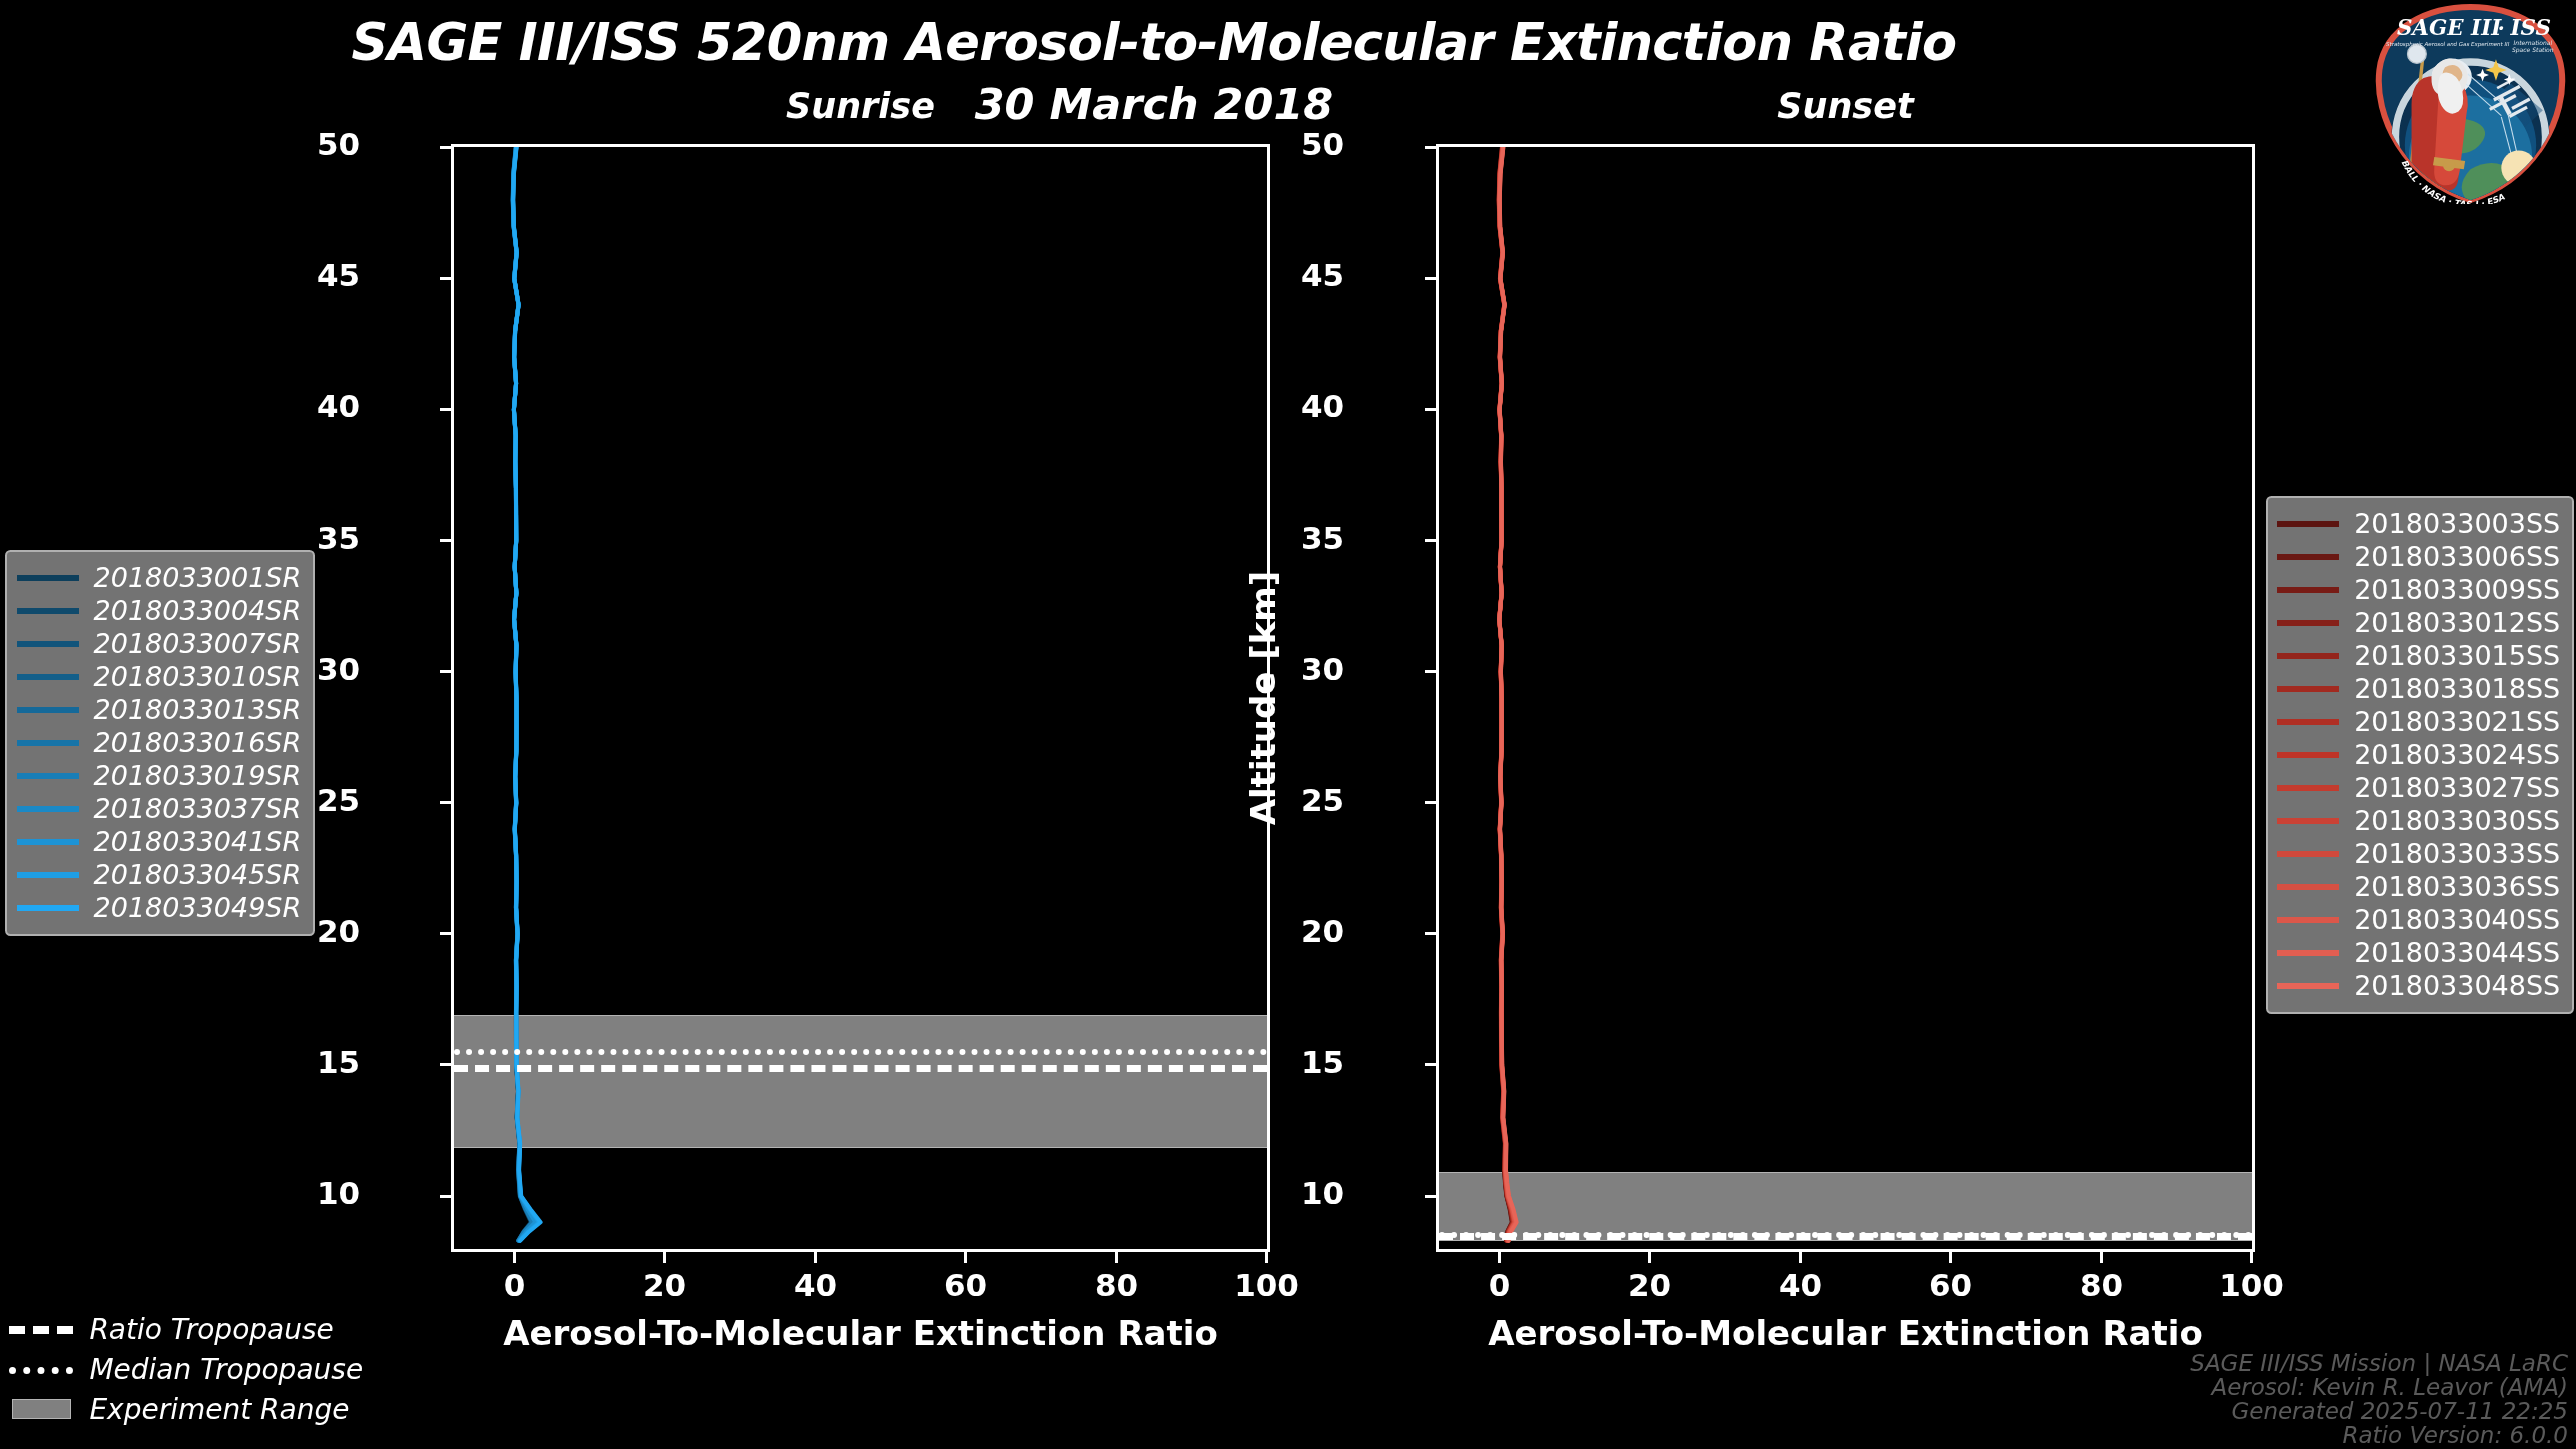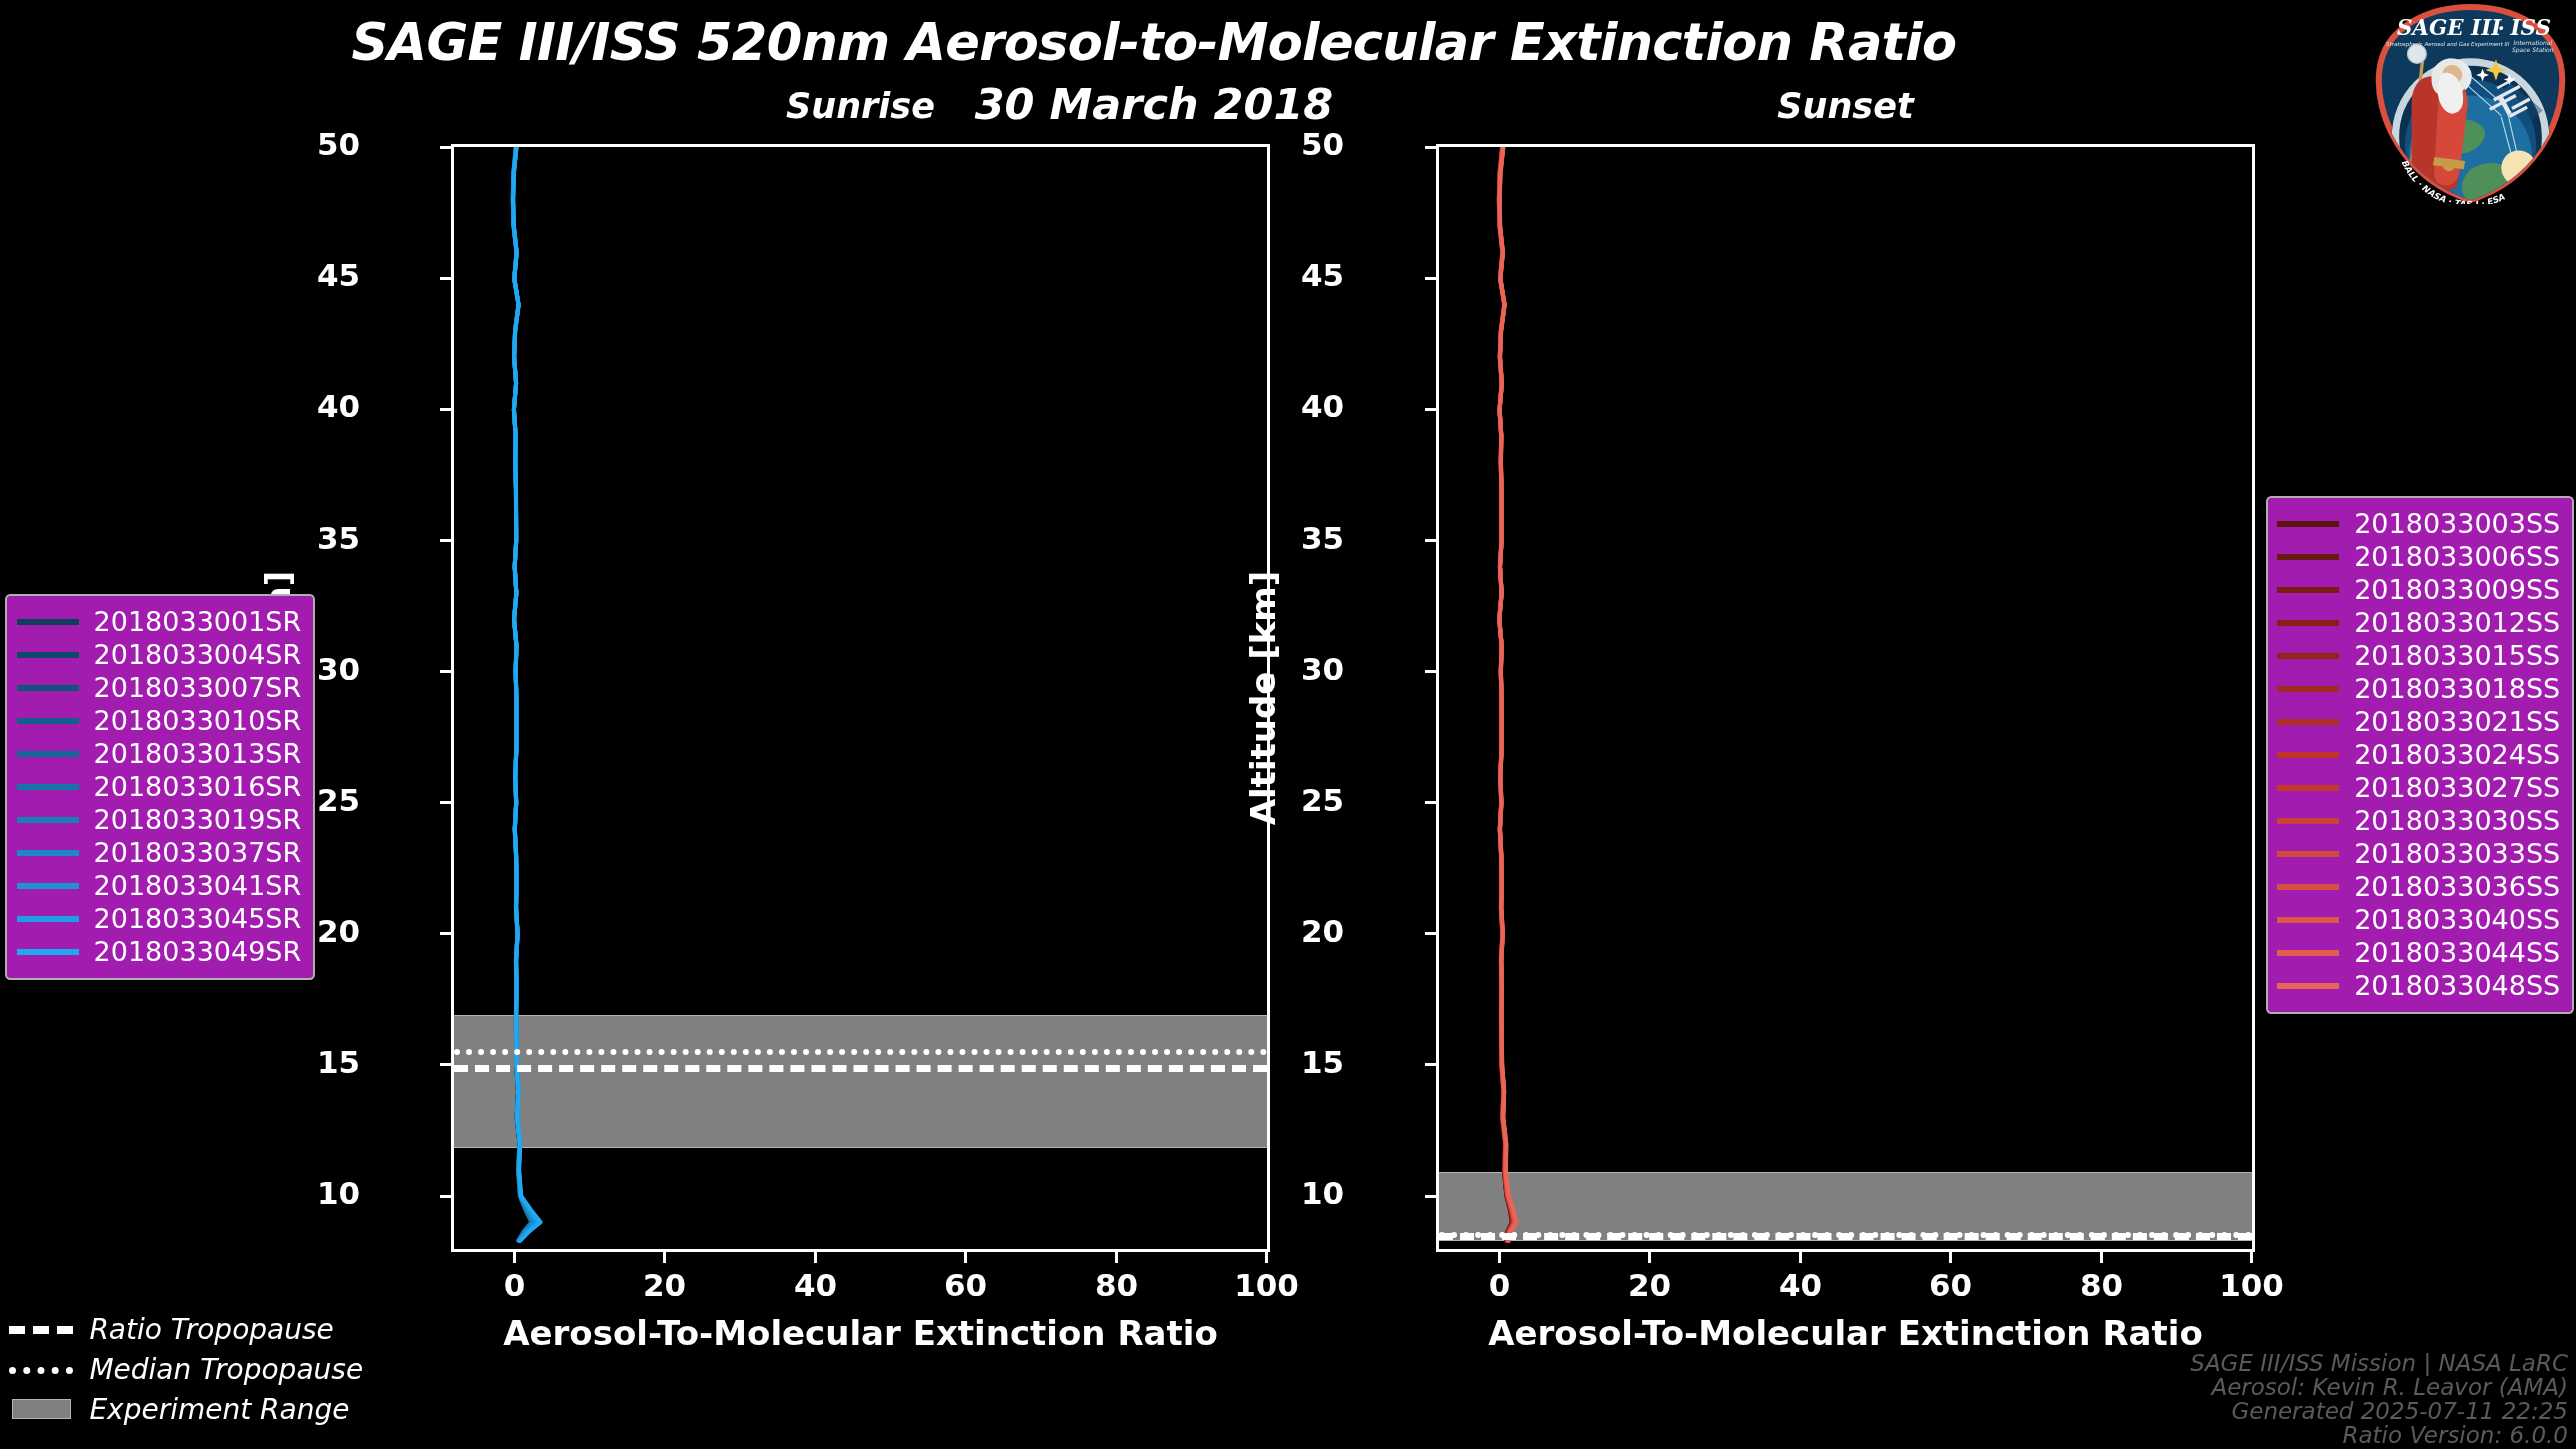--- a/index.html
+++ b/index.html
@@ -110,42 +110,42 @@
     font-size: 34px;
     font-weight: bold;
     white-space: nowrap;
     transform-origin: 0 0;
     transform: rotate(-90deg);
   }
 
   
   .legend-box {
     position: absolute;
-    background: #a21caf;
+    background: #737373;
     border: 2px solid #b0b0b0;
     border-radius: 5.4px;
     padding: 9.4px 12px 9.4px 9.4px;
     box-sizing: border-box;
   }
   .legend-row {
     display: flex;
     align-items: center;
     height: 33px;
   }
   .legend-swatch {
     width: 62px; height: 6px;
     margin-right: 14.8px;
     flex: 0 0 auto;
   }
   .legend-label {
     font-size: 27px;
     white-space: nowrap;
     font-family: "DejaVu Sans", sans-serif;
   }
-  #legend-sunrise { left: 5.4px; top: 594px; }
+  #legend-sunrise { left: 5.4px; top: 550px; font-style: italic; }
   #legend-sunset  { left: 2266px; top: 496px; }
 
   
   #legend-tropopause { left: 9.4px; top: 1309px; }
   .tleg-row { display: flex; align-items: center; height: 40px; }
   .tleg-swatch { width: 64px; height: 28px; margin-right: 16px; position: relative; flex: 0 0 auto; }
   .tleg-dash { position: absolute; left: 0; right: 0; top: 11.4px; border-top: 8.7px dashed #ffffff; }
   .tleg-dot  { position: absolute; left: 0; right: 0; top: 12px; border-top: 7.4px dotted #ffffff; }
   .tleg-fill { position: absolute; left: 2.7px; right: 2.7px; top: 4px; bottom: 4px; background: #808080; border: 1.3px solid #b4b4b4; }
   .tleg-label { font-size: 28px; white-space: nowrap; }

